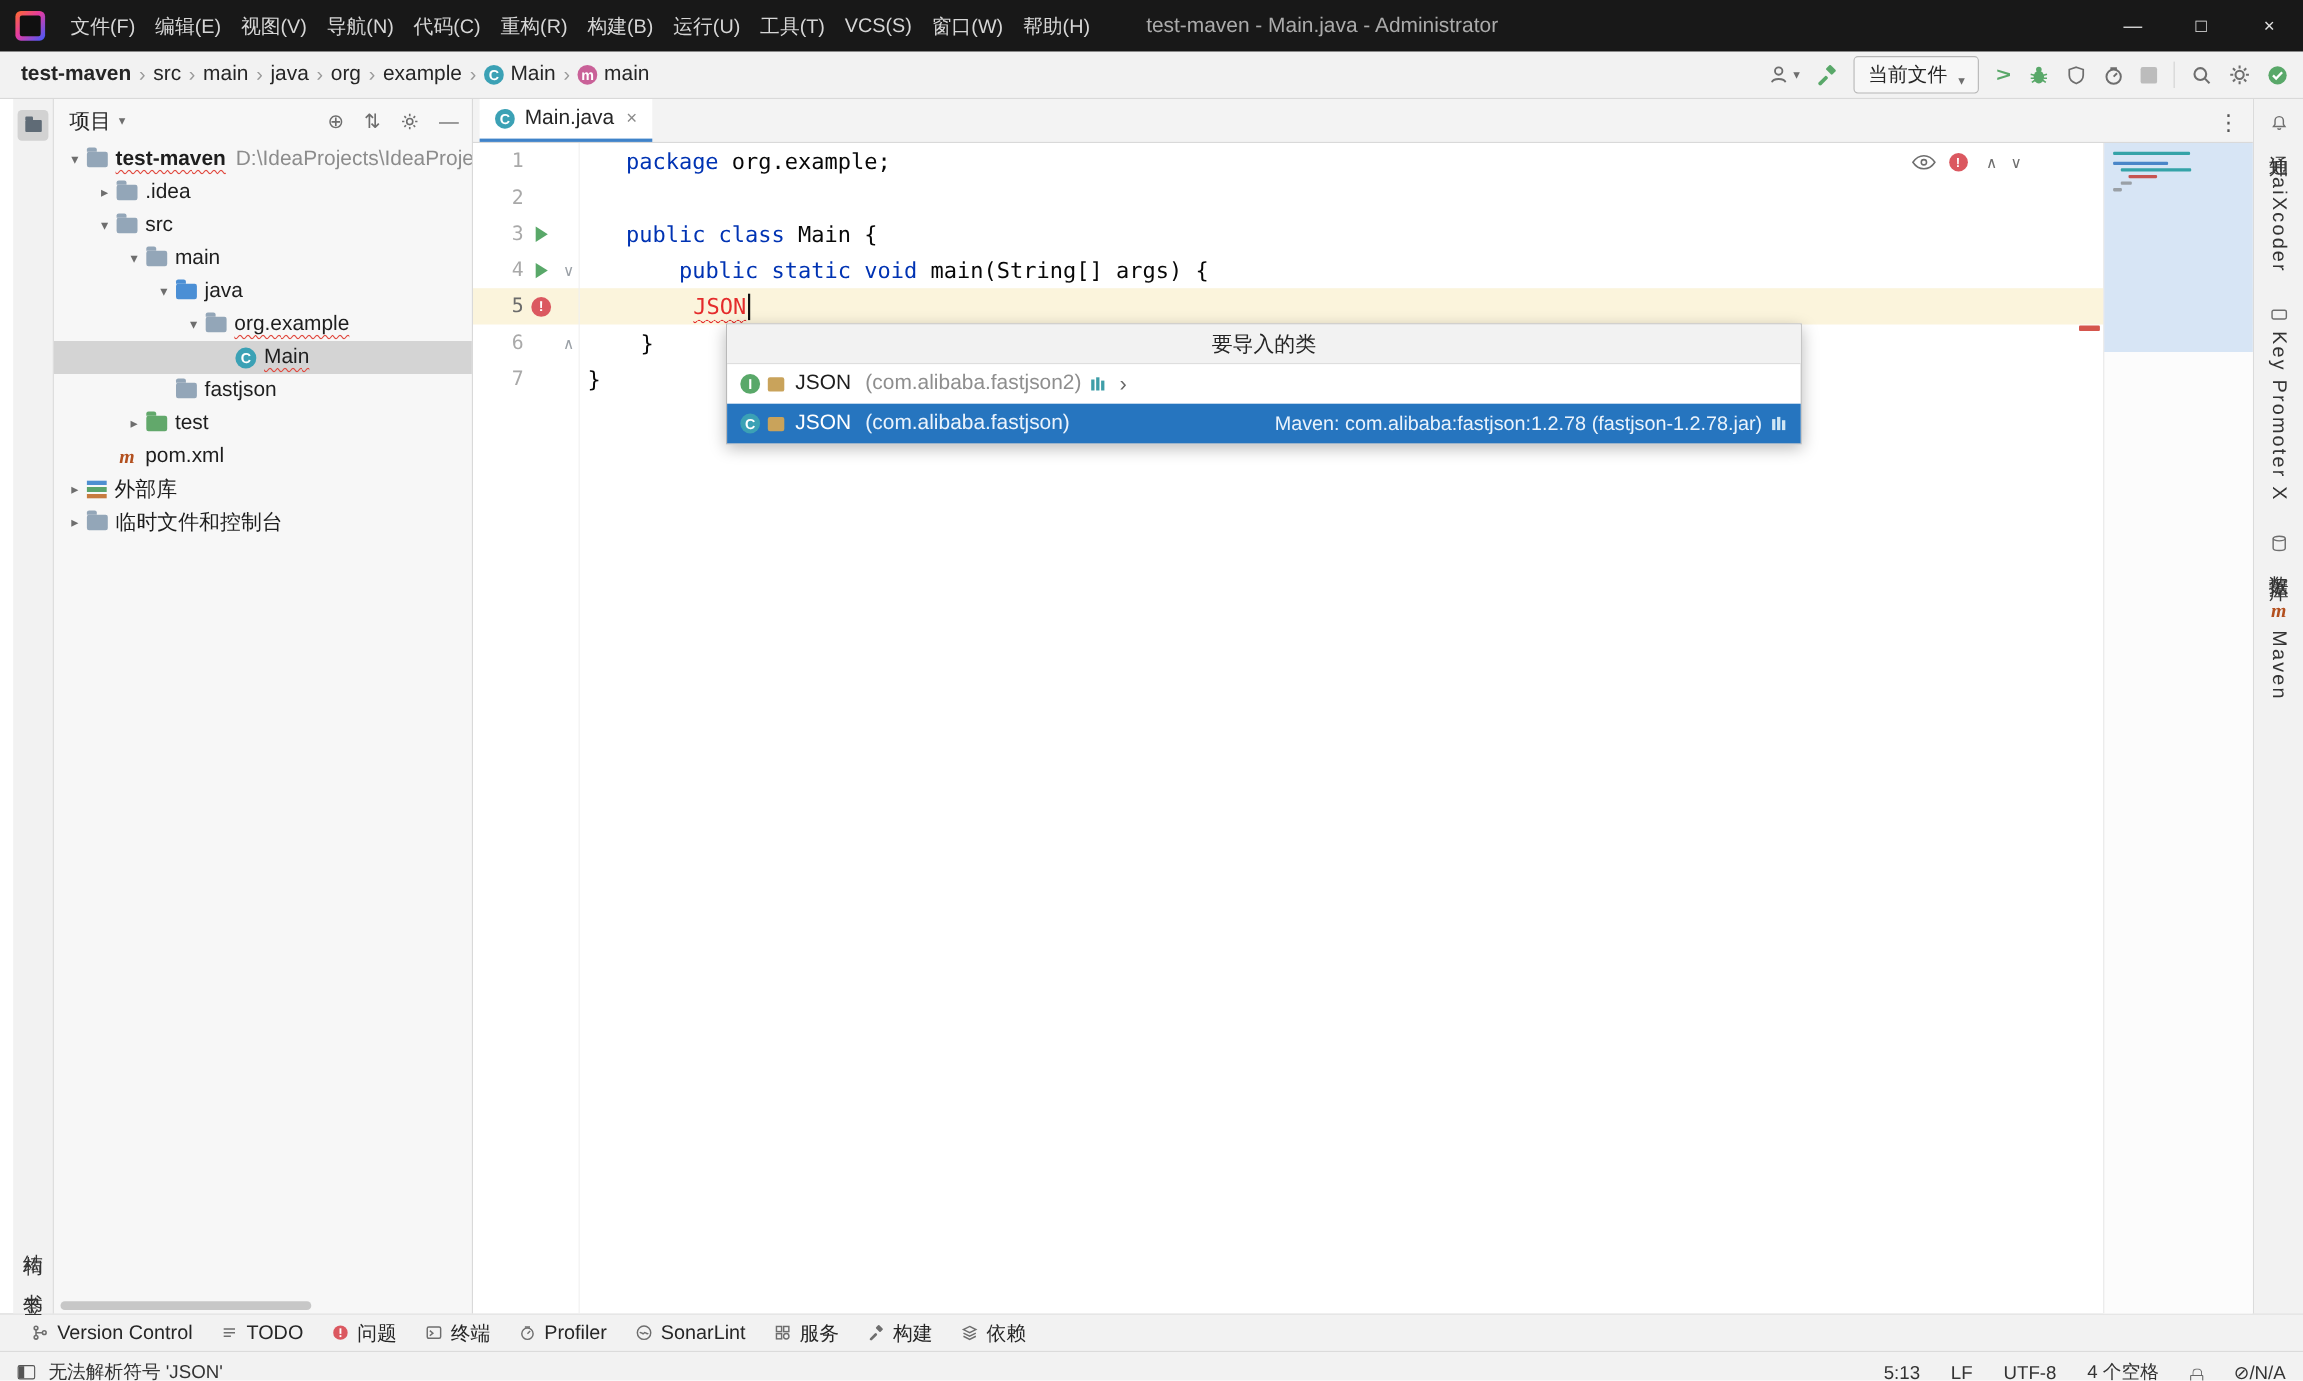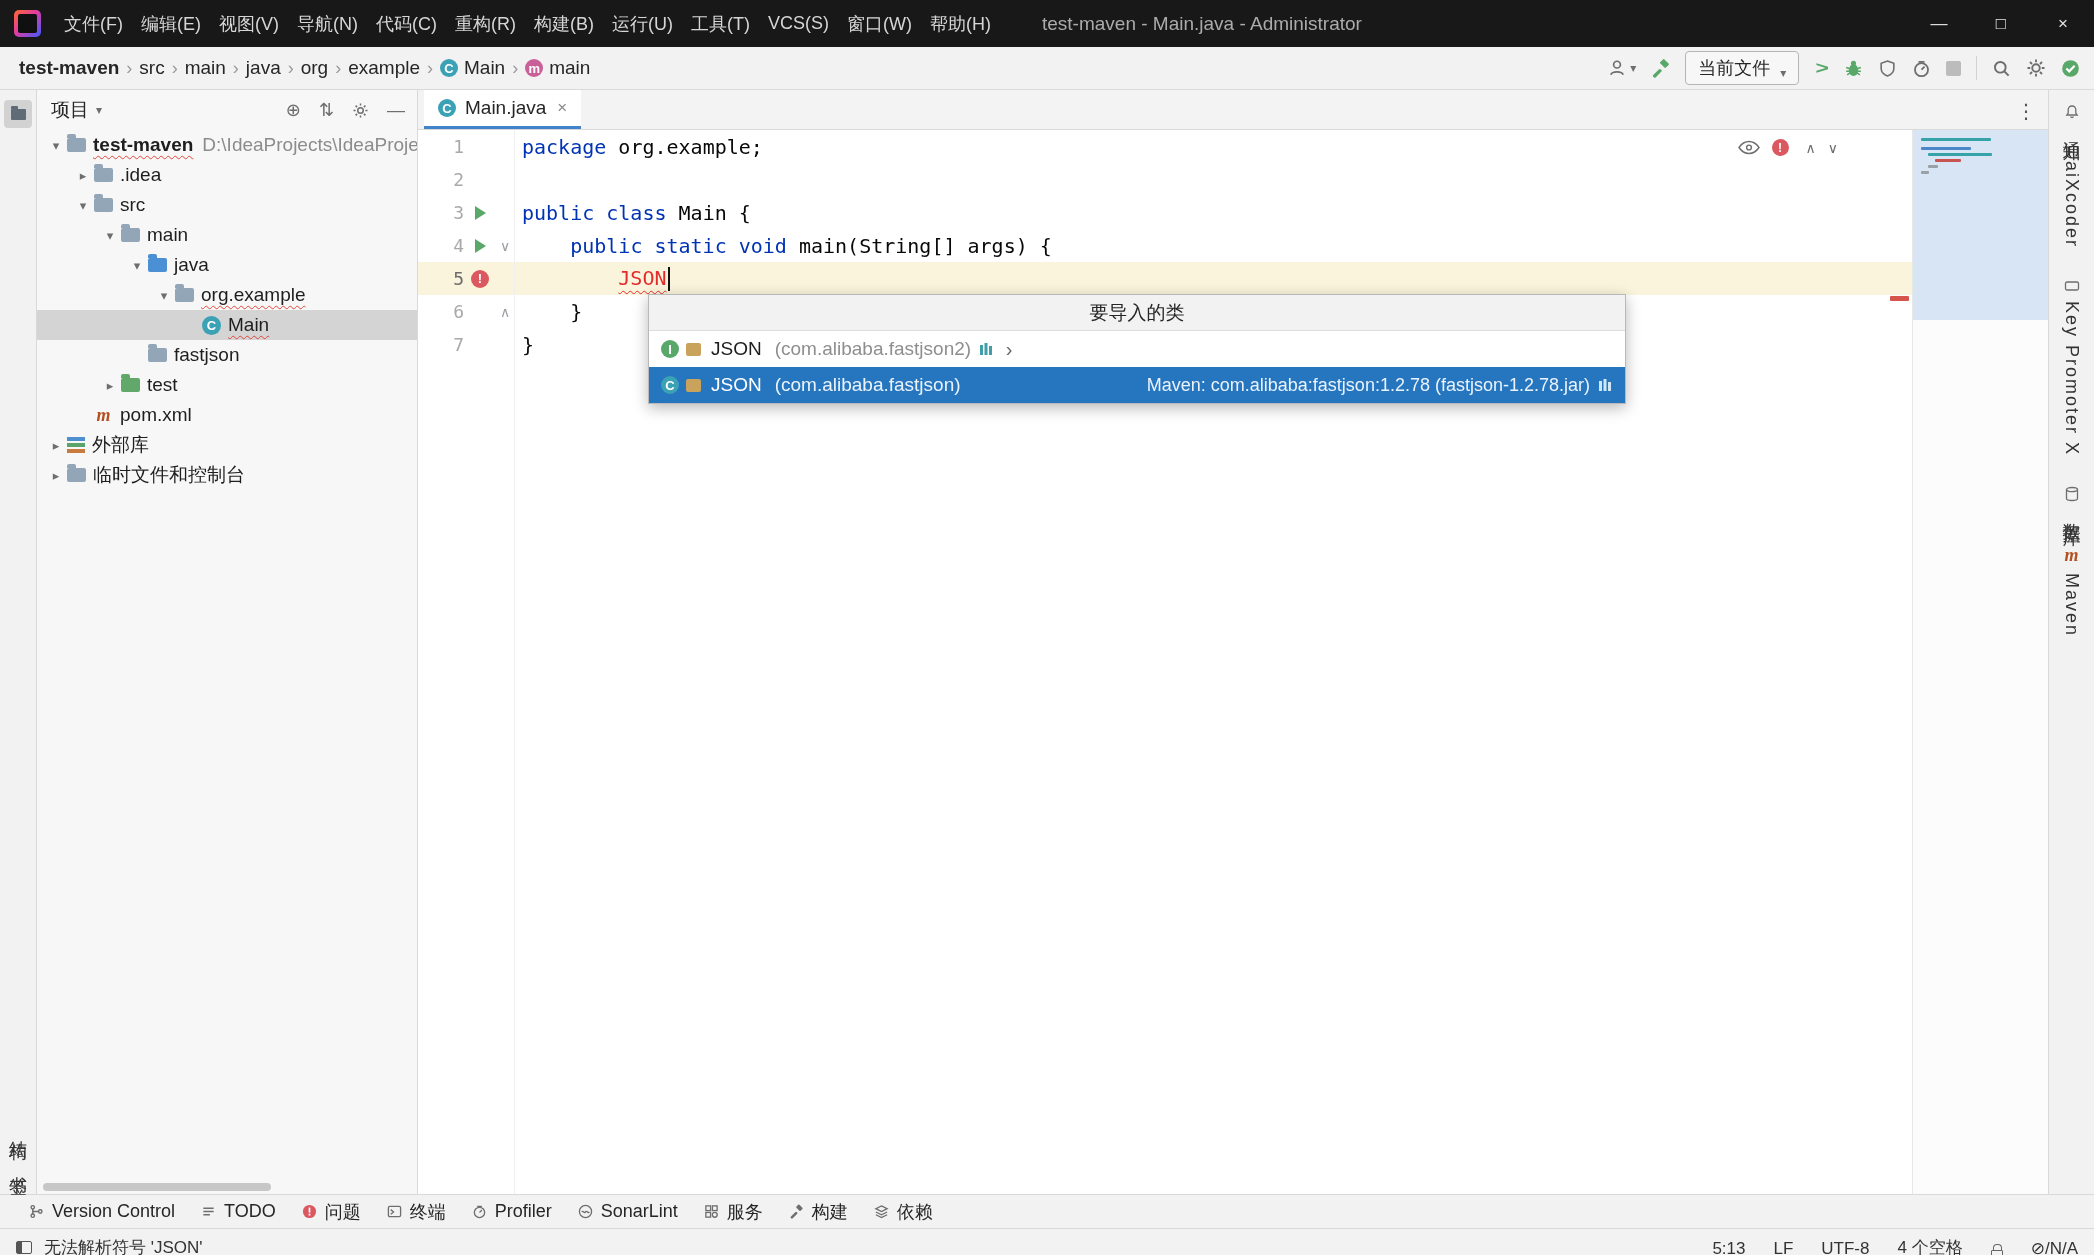--- a/index.html
+++ b/index.html
@@ -24,21 +24,21 @@
   .crumb.b { font-weight:bold; }
   .csep { color:#9a9a9a; margin:0 4px; font-size:18px; }
   .nav-actions { margin-left:auto; display:flex; align-items:center; gap:15px; }
   .combo { border:1px solid #b6b6b6; border-radius:4px; padding:4px 12px; display:flex; gap:10px; align-items:flex-end; font-size:18px; color:#262626; background:#f7f7f7; }
   .g-play { color:#59A869; font-size:20px; line-height:1; }
   .g-stop { width:15px; height:15px; background:#bcbcbc; border-radius:2px; display:inline-block; }
   .caret-sm { font-size:12px; color:#6e6e6e; }
   .divider-v { width:1px; height:24px; background:#d2d2d2; }
 
   
-  .main { display:flex; height:1104px; }
+  .main { display:flex; height:1104px;padding-left:12px; }
   .stripe { background:#f2f2f2; display:flex; flex-direction:column; align-items:center; }
   .stripe-left { width:37px; border-right:1px solid #d9d9d9; padding-top:10px; }
   .stripe-right { width:46px; border-left:1px solid #d9d9d9; padding-top:14px; gap:30px; }
   .tool-btn { width:28px; height:28px; border-radius:4px; background:#d2d2d2; display:flex; align-items:center; justify-content:center; }
   .mini-folder { width:15px; height:11px; background:#5f6b76; border-radius:1px; position:relative; }
   .mini-folder::before { content:""; position:absolute; top:-3px; left:0; width:7px; height:3px; background:#5f6b76; border-radius:1px 1px 0 0; }
   .spacer { flex:1; }
   .vtext { writing-mode:vertical-rl; font-size:18px; color:#333; letter-spacing:2px; white-space:nowrap; }
   .stripe-left .vtext { margin:16px 0; }
   .sr-item { display:flex; flex-direction:column; align-items:center; gap:7px; }
@@ -77,21 +77,21 @@
   .tab-more { position:absolute; right:12px; top:9px; color:#555; font-size:20px; }
   .editor-body { flex:1; position:relative; font-family:"DejaVu Sans Mono","Liberation Mono",monospace; font-size:20px; }
   .editor-body::before { content:""; position:absolute; left:96px; top:0; bottom:0; width:1px; background:#f0f0f0; }
   .code-row { height:33px; display:flex; align-items:center; }
   .code-row.cur { background:#FBF4DC; }
   .ln { width:46px; flex:0 0 auto; text-align:right; color:#a9a9a9; font-size:18px; }
   .ln.cur { color:#6b6b6b; }
   .gico { width:32px; flex:0 0 auto; display:flex; justify-content:center; align-items:center; }
   .fold { width:18px; flex:0 0 auto; text-align:center; color:#9aa0a6; font-size:14px; font-family:"Liberation Sans",sans-serif; }
   .code { white-space:pre; padding-left:8px; }
-  .kw { color:#0033B3; }
+  .kw { color:#0033B3;margin-left:35px; }
   .pl { color:#080808; }
   .errw { color:#E42B2B; text-decoration-line:underline; text-decoration-style:wavy; text-decoration-color:#E42B2B; text-decoration-thickness:1px; text-underline-offset:5px; }
   .caret-bar { display:inline-block; width:2px; height:24px; background:#111; vertical-align:middle; margin-left:1px; }
   .run-tri { width:0; height:0; border-left:11px solid #59A869; border-top:7px solid transparent; border-bottom:7px solid transparent; }
   .g-err { width:18px; height:18px; border-radius:50%; background:#DB5860; color:#fff; font-weight:bold; font-size:13px; display:flex; align-items:center; justify-content:center; font-family:"Liberation Sans",sans-serif; }
 
   .inspections { position:absolute; top:9px; right:210px; display:flex; align-items:center; gap:12px; font-family:"Liberation Sans",sans-serif; }
   .insp-badge { width:17px; height:17px; border-radius:50%; background:#DB5860; color:#fff; font-weight:bold; font-size:12px; display:flex; align-items:center; justify-content:center; }
   .insp-count { color:#C7443D; font-size:17px; }
   .insp-chev { color:#6e6e6e; font-size:14px; }

